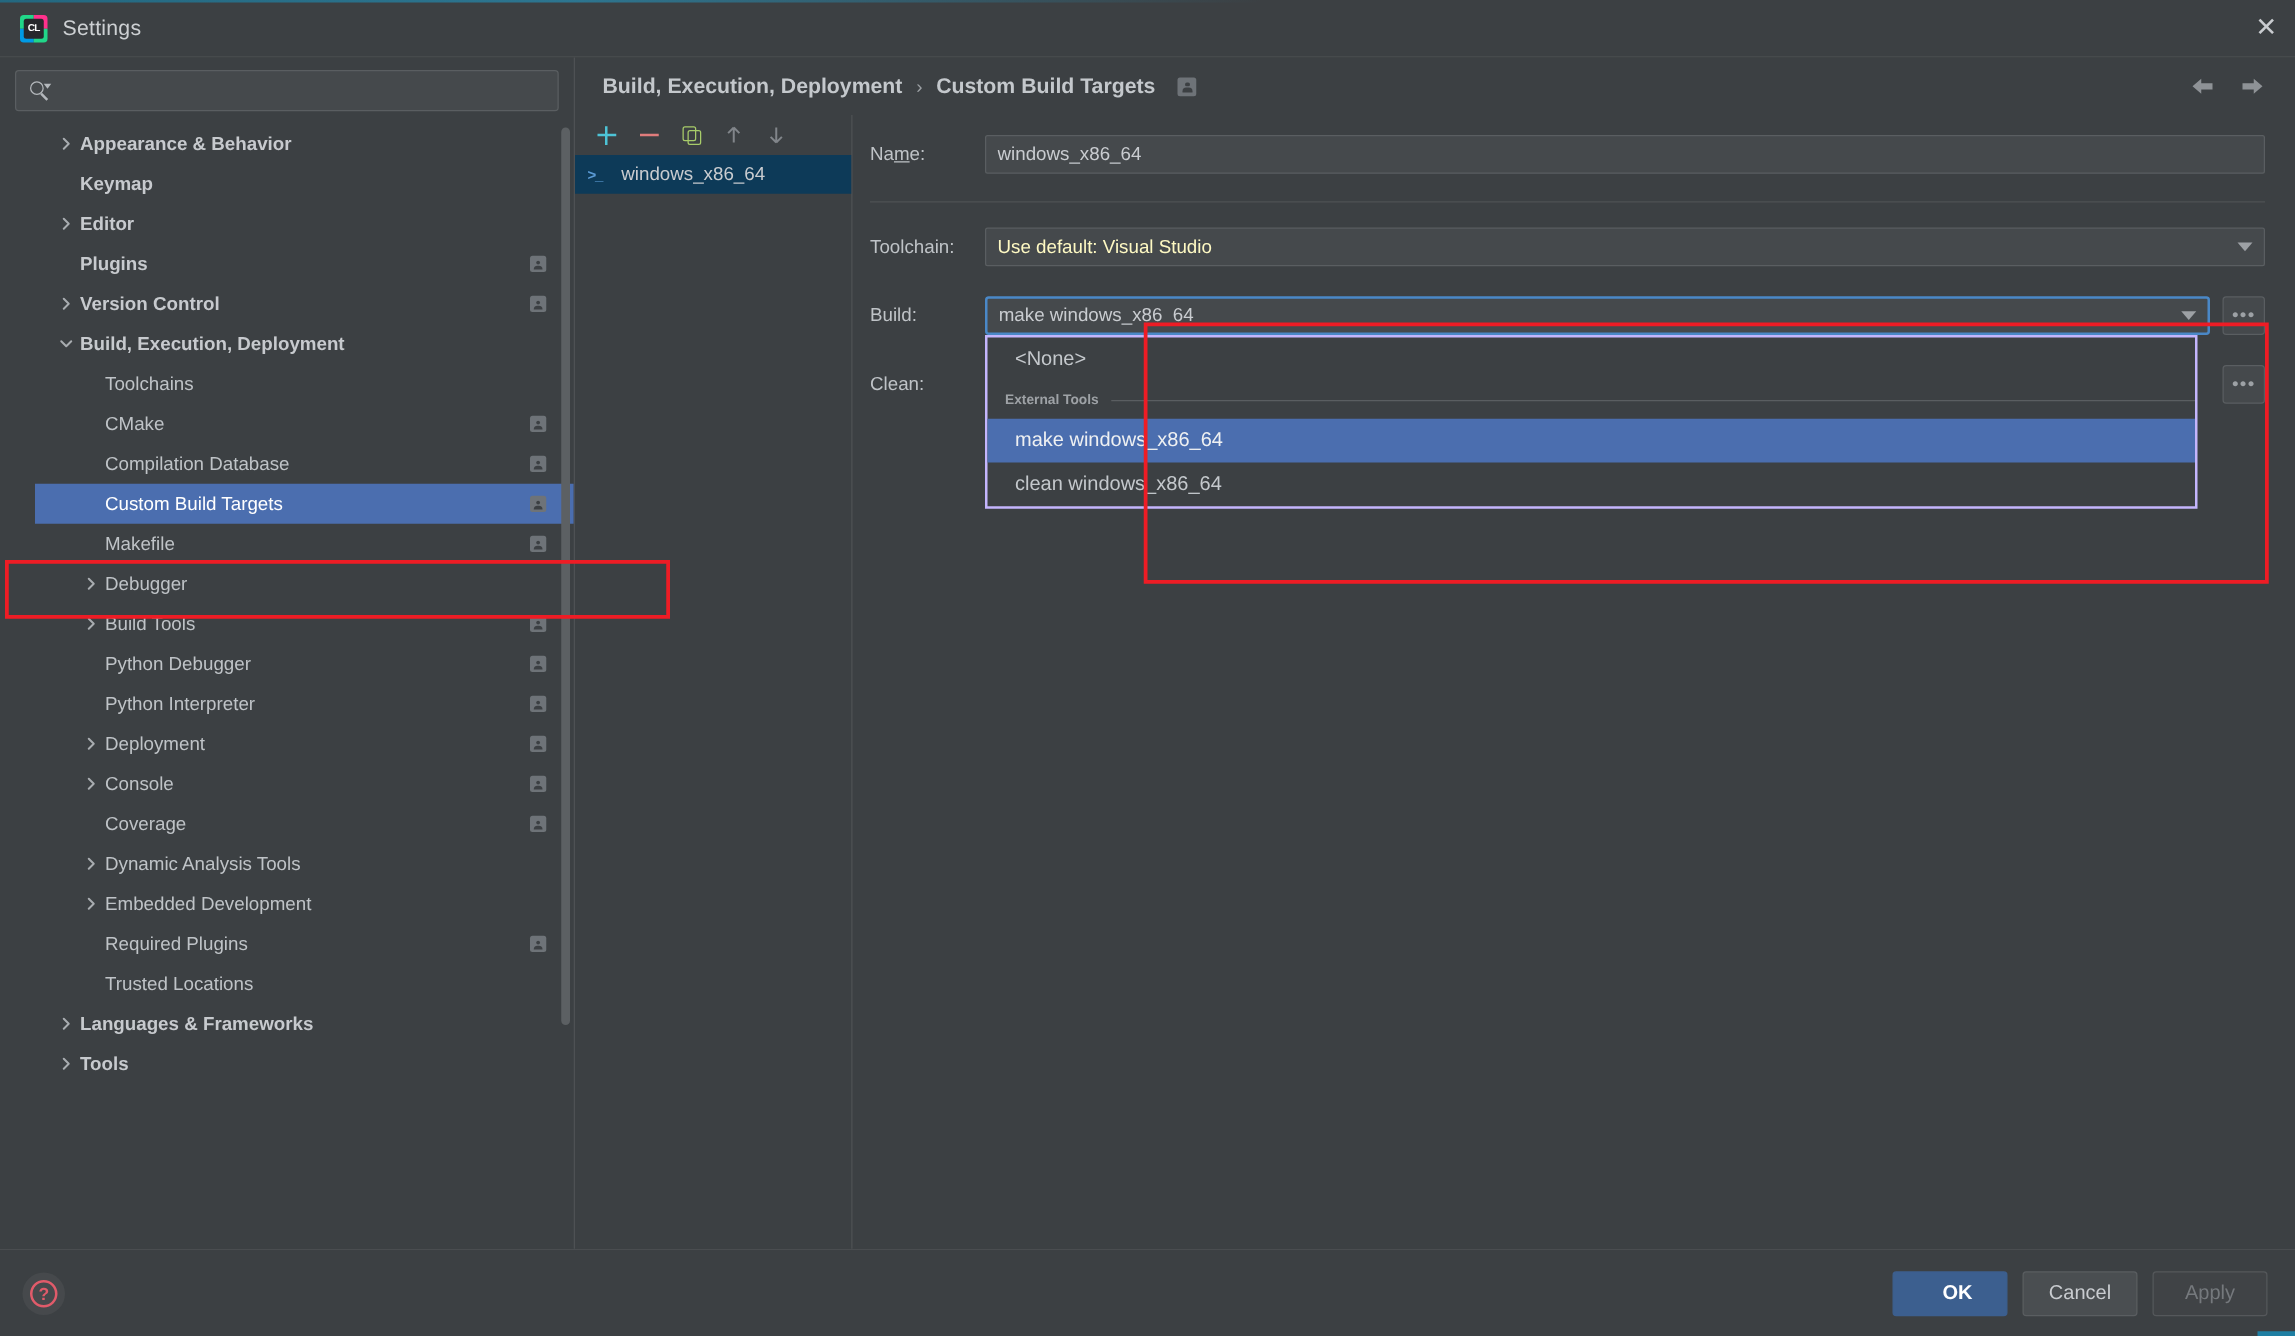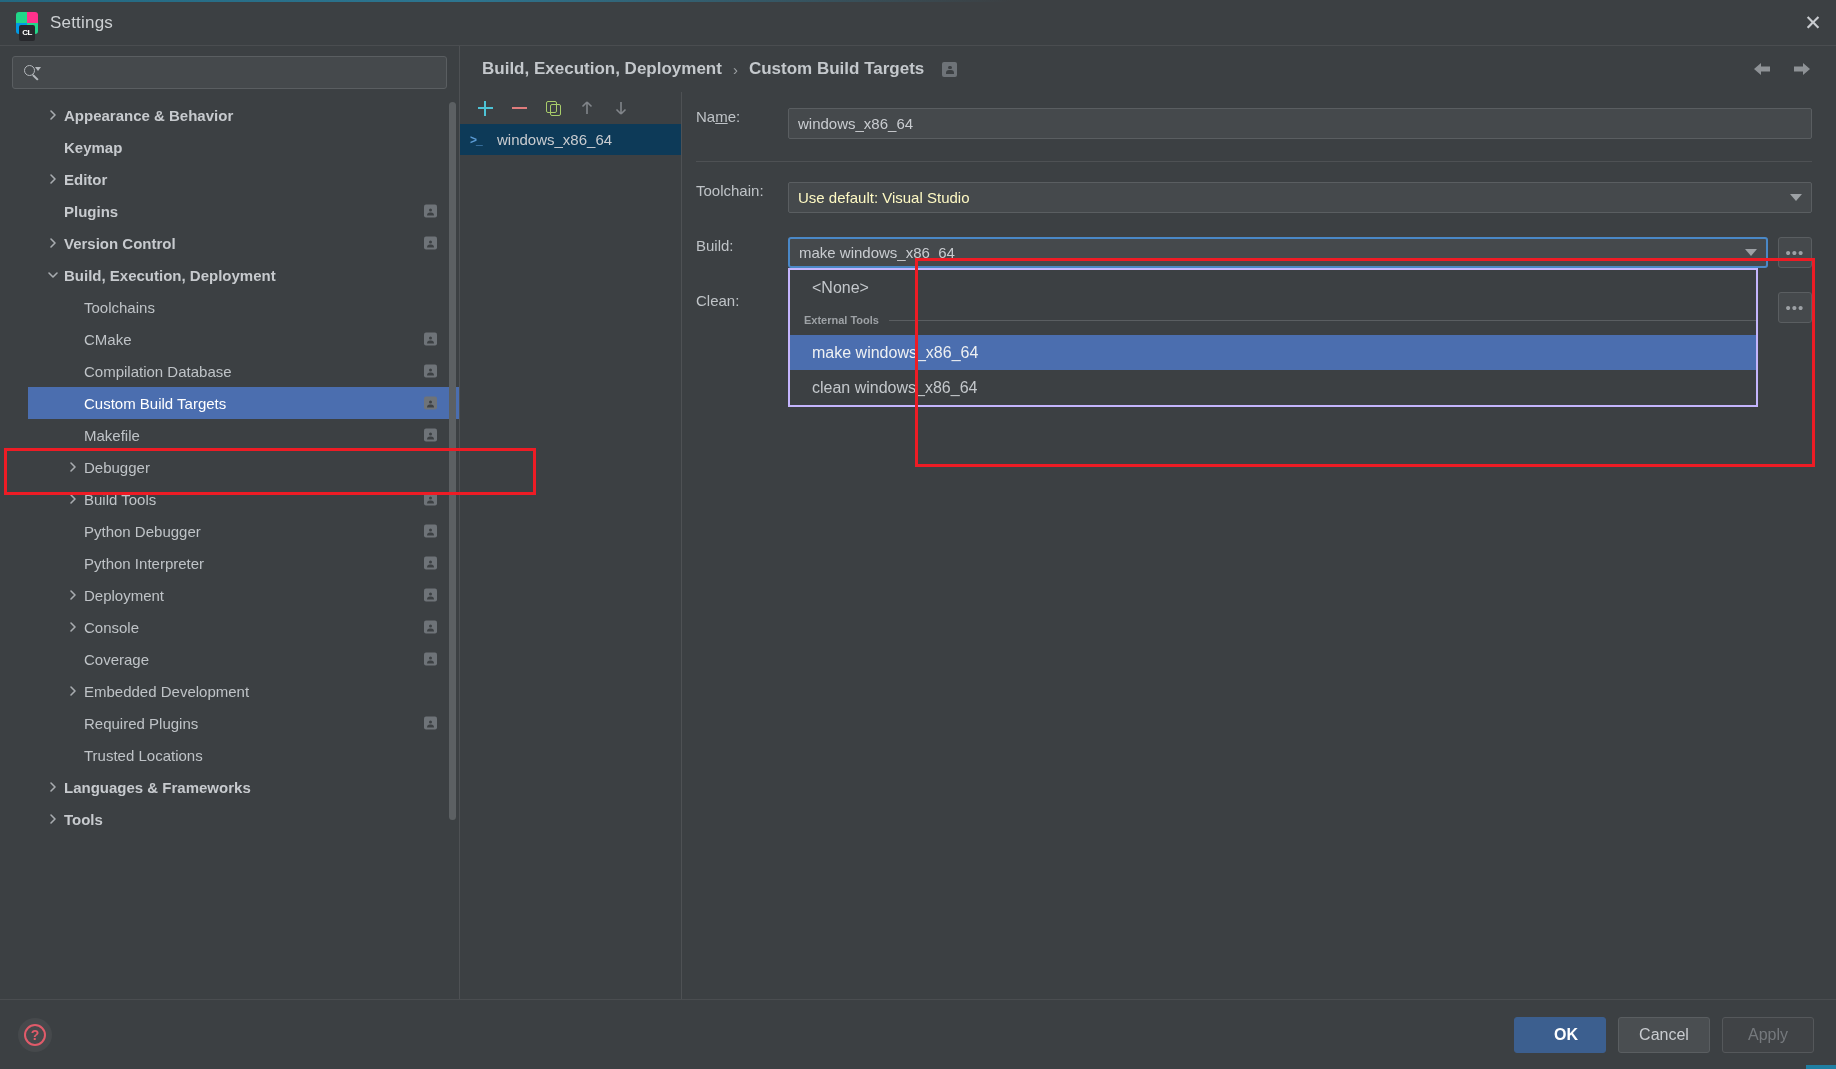--- a/index.html
+++ b/index.html
@@ -34,21 +34,21 @@
   }
   .app-icon {
     width: 22px; height: 22px; margin-left: 16px; margin-right: 12px;
     position: relative; flex: 0 0 22px;
   }
   .app-icon .q1 { position:absolute; left:0; top:0; width:11px; height:11px; background:#21d789; border-radius:3px 0 0 0;}
   .app-icon .q2 { position:absolute; right:0; top:0; width:11px; height:11px; background:#ff318c; border-radius:0 3px 0 0;}
   .app-icon .q3 { position:absolute; left:0; bottom:0; width:11px; height:11px; background:#009ae5; border-radius:0 0 0 3px;}
   .app-icon .q4 { position:absolute; right:0; bottom:0; width:11px; height:11px; background:#21d789; border-radius:0 0 3px 0;}
   .app-icon .core {
-    position:absolute; left:3px; top:13px; width:16px; height:16px;
+    position:absolute; left:3px; top:3px; width:16px; height:16px;
     background:#27282c; border-radius:2px; color:#fff;
     font-size:8px; font-weight:bold; line-height:16px; text-align:center;
     letter-spacing:-0.5px;
   }
   .title-text {
     font-size: 17px; color: #cdd0d3; letter-spacing: .2px;
   }
   .win-close {
     margin-left: auto; width: 46px; height: 100%;
     display: flex; align-items: center; justify-content: center;
@@ -196,21 +196,21 @@
   .target-row.selected { background: #0d3a58; }
   .term-ico {
     width: 18px; flex:0 0 18px; margin-right: 9px;
     color: #5b9bd5; font-size: 12px; font-weight: bold; letter-spacing:-1px;
     display:flex; align-items:center;
   }
   .target-label { font-size: 15px; color: #c9ccd0; }
 
   
   .form-col { flex: 1 1 auto; padding: 16px 24px 0 14px; min-width: 0; position: relative;}
-  .form-row { display: flex; margin-bottom: 0; }
+  .form-row { display: flex; align-items: center; margin-bottom: 0; }
   .form-label {
     width: 92px; flex: 0 0 92px; font-size: 15px; color: #bfc3c7;
   }
   .mn { text-decoration: underline; }
   .text-field {
     flex: 1 1 auto; height: 31px; background: #45494c;
     border: 1px solid #5a5e61; border-radius: 2px;
     color: #c9ccd0; font-size: 15px; padding: 0 9px;
     font-family: inherit; outline: none;
   }
@@ -473,20 +473,28 @@
               <span class="bod"></span>
             </span>
           </div>
           <div class="tree-row lvl1">
             <span class="twisty"></span>
             <span class="tree-label">Coverage</span>
             <span class="badge-icon">
               <span class="head"></span>
               <span class="bod"></span>
             </span>
+          </div>
+          <div class="tree-row lvl1">
+            <span class="twisty">
+              <svg width="12" height="12" viewBox="0 0 12 12">
+                <path d="M4 2 L8 6 L4 10" stroke="#a8acb0" stroke-width="1.6" fill="none" stroke-linecap="round" stroke-linejoin="round"></path>
+              </svg>
+            </span>
+            <span class="tree-label">Dynamic Analysis Tools</span>
           </div>
           <div class="tree-row lvl1">
             <span class="twisty">
               <svg width="12" height="12" viewBox="0 0 12 12">
                 <path d="M4 2 L8 6 L4 10" stroke="#a8acb0" stroke-width="1.6" fill="none" stroke-linecap="round" stroke-linejoin="round"></path>
               </svg>
             </span>
             <span class="tree-label">Embedded Development</span>
           </div>
           <div class="tree-row lvl1">

